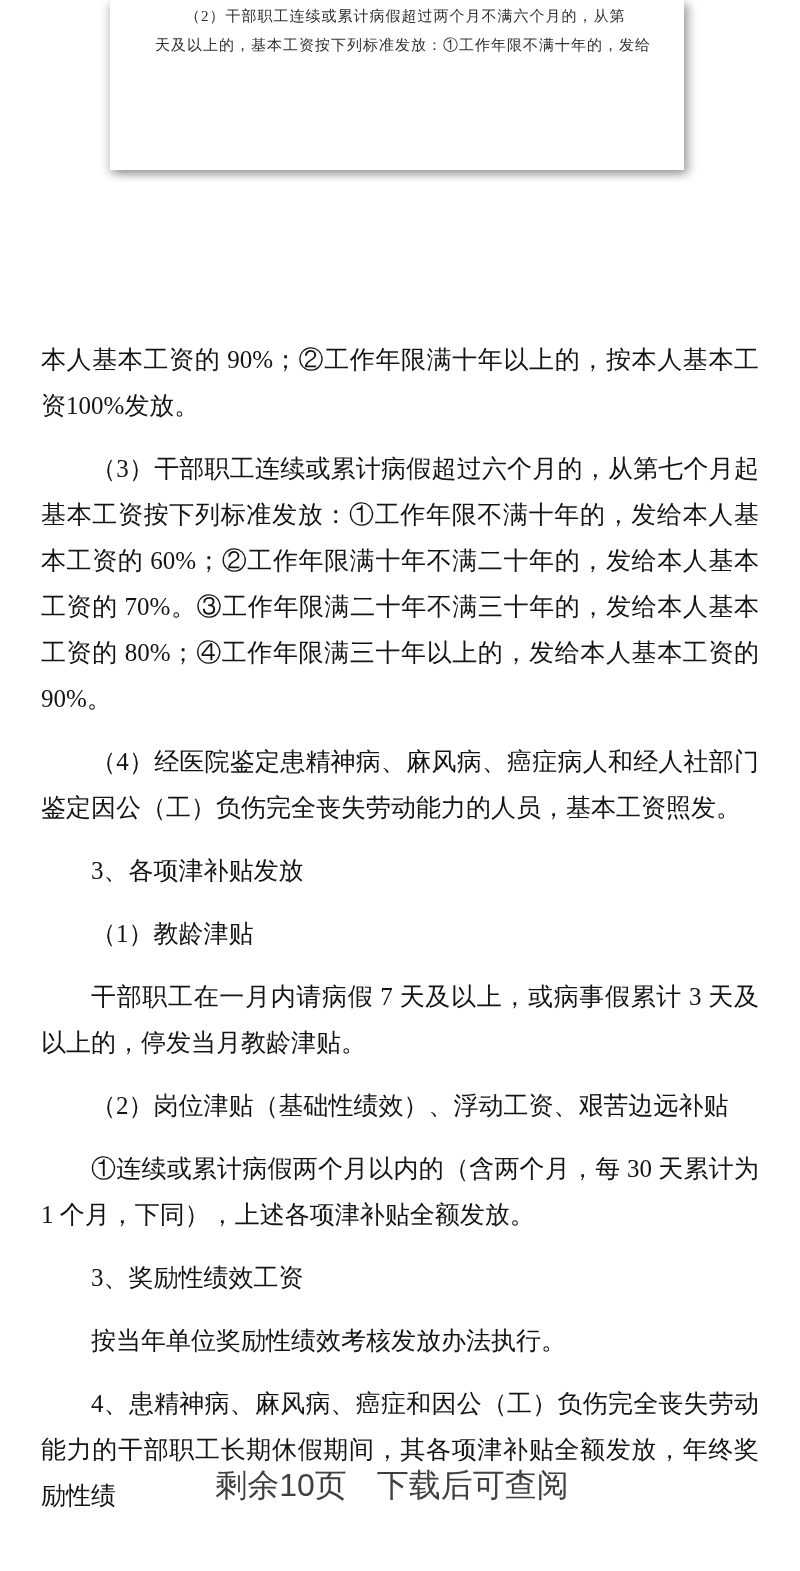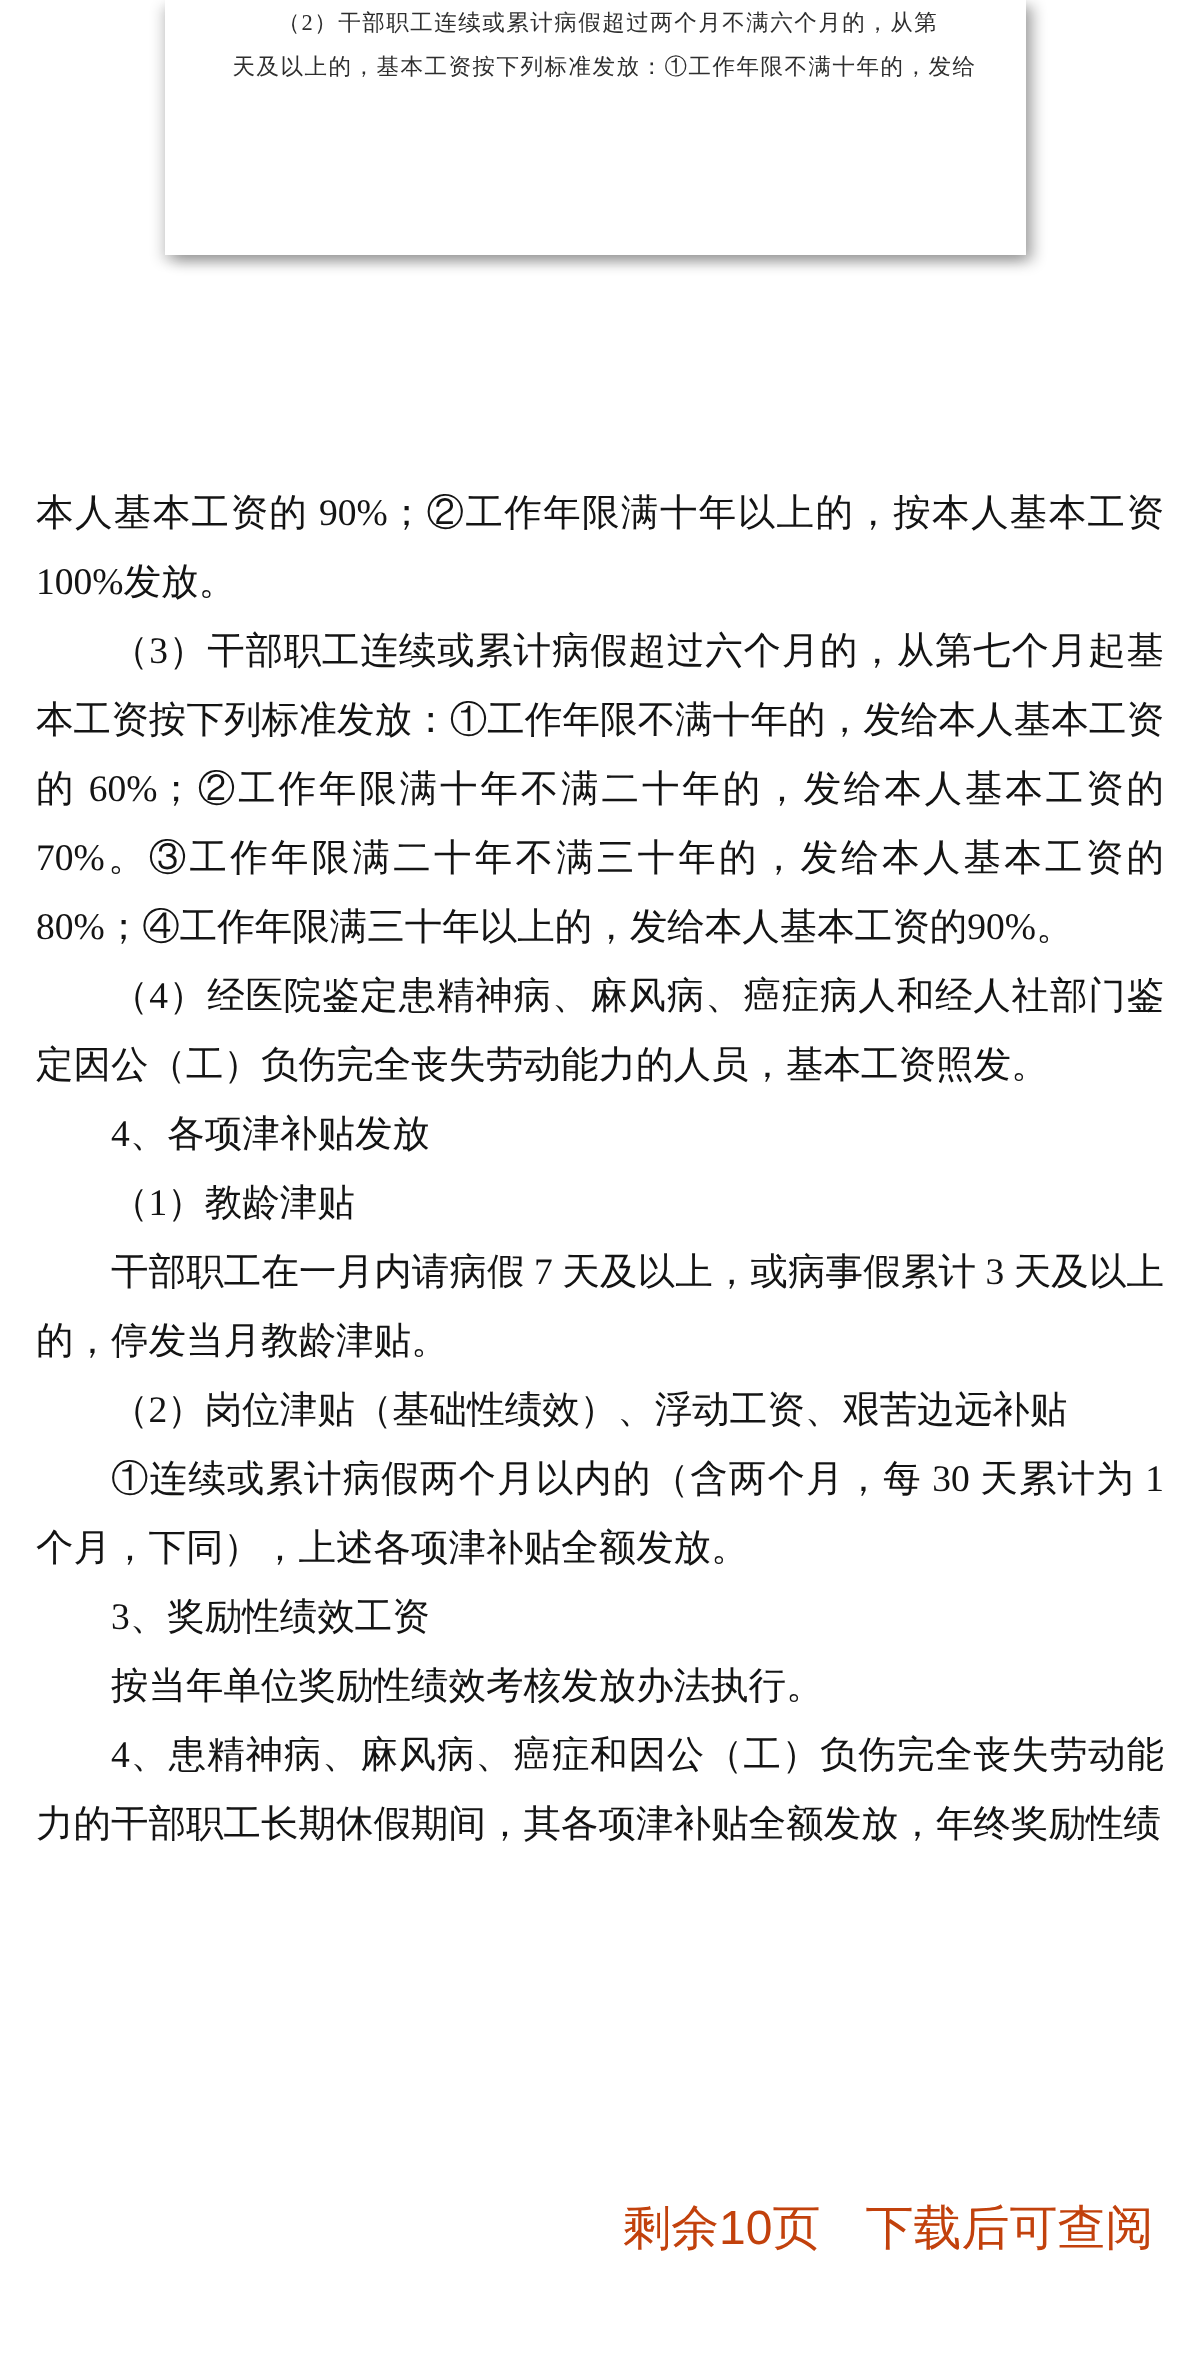--- a/index.html
+++ b/index.html
@@ -35,50 +35,50 @@
   .doc-body {
     position: absolute;
     top: 320px;
     left: 24px;
     width: 752px;
     font-size: 25px;
     line-height: 46px;
     color: #141414;
     text-align: justify;
   }
-  .para { margin: 0; text-indent: 2em; }
+  .para { margin: 17px; text-indent: 2em; }
   .para.cont { text-indent: 0; }
 
   
   .footer {
     position: absolute;
     top: 1462px;
     left: 0;
     width: 784px;
-    text-align: right;
+    text-align: center;
     font-family: "Liberation Sans", "DejaVu Sans", sans-serif;
     font-size: 32px;
     line-height: 46px;
-    color: #c2410c;
+    color: #404040;
   }
   .footer .seg { margin: 0 15px; }
 </style>
 </head>
 <body>
 
 <div class="preview-card">
   <div class="pv-line first">（2）干部职工连续或累计病假超过两个月不满六个月的，从第</div>
   <div class="pv-line">天及以上的，基本工资按下列标准发放：①工作年限不满十年的，发给</div>
 </div>
 
 <div class="doc-body">
   <p class="para cont">本人基本工资的 90%；②工作年限满十年以上的，按本人基本工资100%发放。</p>
   <p class="para">（3）干部职工连续或累计病假超过六个月的，从第七个月起基本工资按下列标准发放：①工作年限不满十年的，发给本人基本工资的 60%；②工作年限满十年不满二十年的，发给本人基本工资的 70%。③工作年限满二十年不满三十年的，发给本人基本工资的 80%；④工作年限满三十年以上的，发给本人基本工资的90%。</p>
   <p class="para">（4）经医院鉴定患精神病、麻风病、癌症病人和经人社部门鉴定因公（工）负伤完全丧失劳动能力的人员，基本工资照发。</p>
-  <p class="para">4、各项津补贴发放</p>
+  <p class="para">3、各项津补贴发放</p>
   <p class="para">（1）教龄津贴</p>
   <p class="para">干部职工在一月内请病假 7 天及以上，或病事假累计 3 天及以上的，停发当月教龄津贴。</p>
   <p class="para">（2）岗位津贴（基础性绩效）、浮动工资、艰苦边远补贴</p>
   <p class="para">①连续或累计病假两个月以内的（含两个月，每 30 天累计为 1 个月，下同），上述各项津补贴全额发放。</p>
   <p class="para">3、奖励性绩效工资</p>
   <p class="para">按当年单位奖励性绩效考核发放办法执行。</p>
   <p class="para">4、患精神病、麻风病、癌症和因公（工）负伤完全丧失劳动能力的干部职工长期休假期间，其各项津补贴全额发放，年终奖励性绩</p>
 </div>
 
 <div class="footer">

